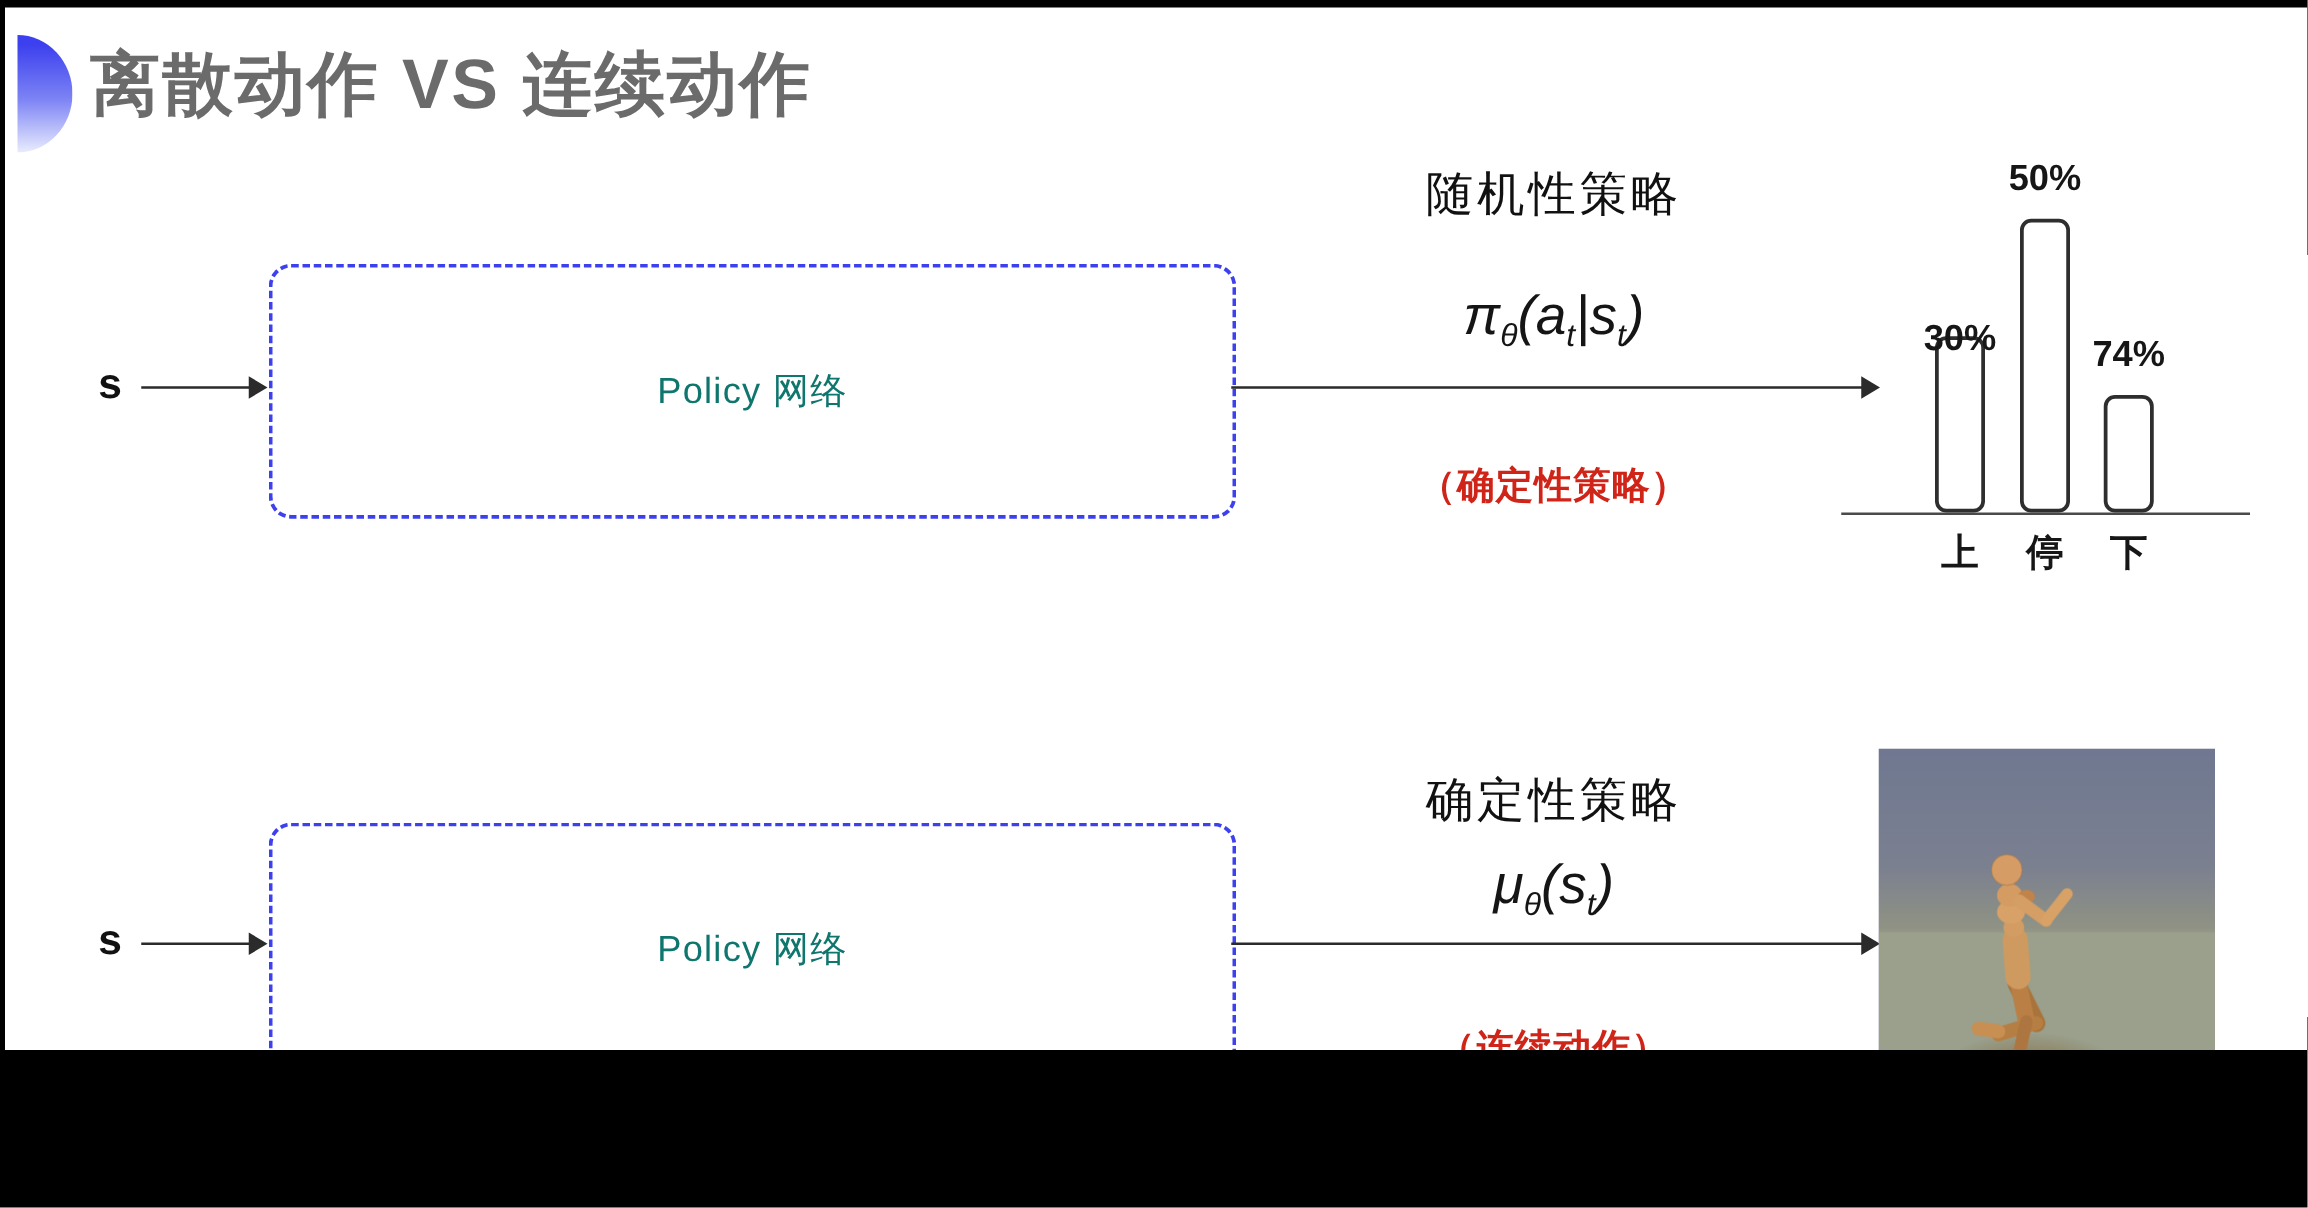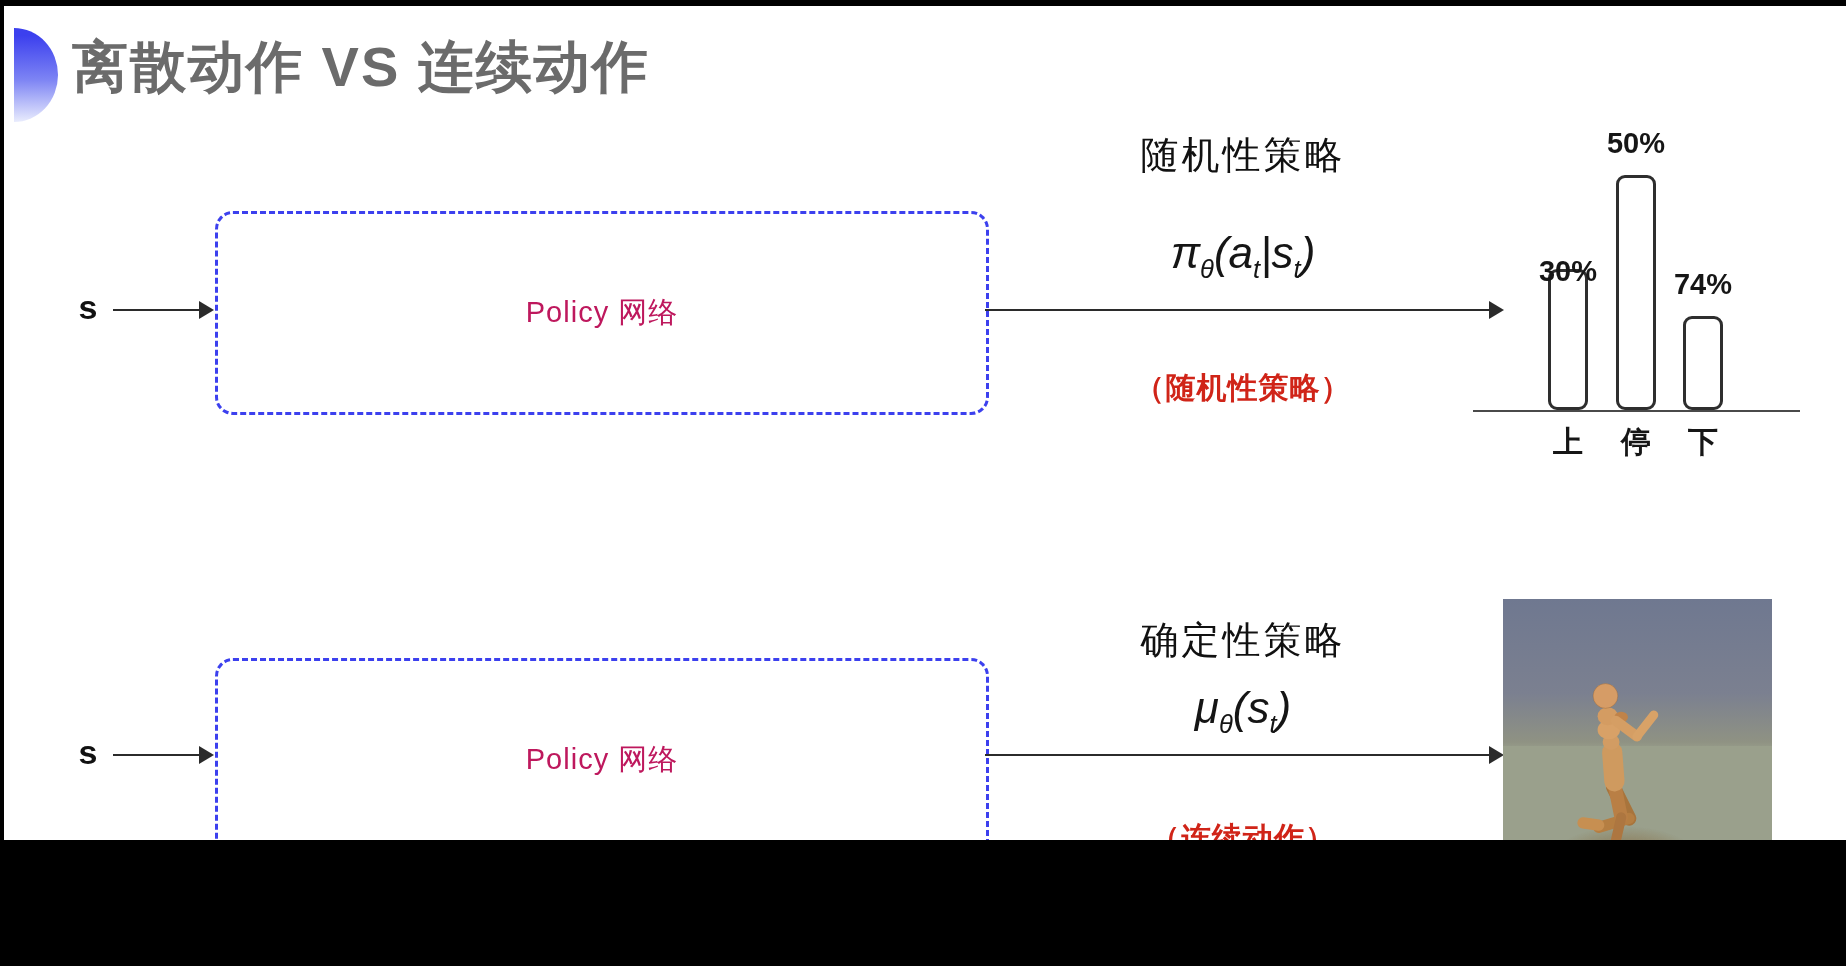--- a/index.html
+++ b/index.html
@@ -27,21 +27,21 @@
   .s-top{left:68px;top:288px;}
   .s-bottom{left:68px;top:733px;}
 
   .policy-box{
     position:absolute;left:215px;width:768px;height:198px;
     border:3px dashed var(--accent,#3c40ee);border-radius:18px;background:#fff;
     display:flex;align-items:center;justify-content:center;
   }
   .box-top{top:211px;}
   .box-bottom{top:658px;}
-  .policy-box .box-label{font-size:29px;color:#be185d;letter-spacing:1px;}
+  .policy-box .box-label{font-size:29px;color:#0f766e;letter-spacing:1px;}
 
   .arrow-line{position:absolute;height:2px;background:#2b2b2b;}
   .arrow-head{
     position:absolute;width:0;height:0;
     border-top:9px solid transparent;border-bottom:9px solid transparent;
     border-left:15px solid #2b2b2b;
   }
   
   .in-line-top{left:113px;top:309px;width:88px;}
   .in-head-top{left:199px;top:301px;}
@@ -117,21 +117,21 @@
   <div class="policy-box box-top">
     <span class="box-label">Policy 网络</span>
   </div>
 
   <div class="arrow-line out-line-top"></div>
   <div class="arrow-head out-head-top"></div>
 
   <div class="annot annot-top">
     <div class="policy-title">随机性策略</div>
     <div class="formula formula-top"><span>π</span><sub>θ</sub><span>(a</span><sub>t</sub><span>|s</span><sub>t</sub><span>)</span></div>
-    <div class="action-note note-top">（随机性策略）</div>
+    <div class="action-note note-top">（确定性策略）</div>
   </div>
 
   <div class="chart">
     <div class="baseline"></div>
   <div class="bar" style="left: 88px; top: 169px; height: 135px;"></div>
       <div class="val-label" style="left: 63px; top: 121px; margin-top: 34px;">30%</div>
       <div class="cat-label" style="left: 63px;">上</div>
       <div class="bar" style="left: 156px; top: 75px; height: 229px;"></div>
       <div class="val-label" style="left: 131px; top: 27px;">50%</div>
       <div class="cat-label" style="left: 131px;">停</div>

